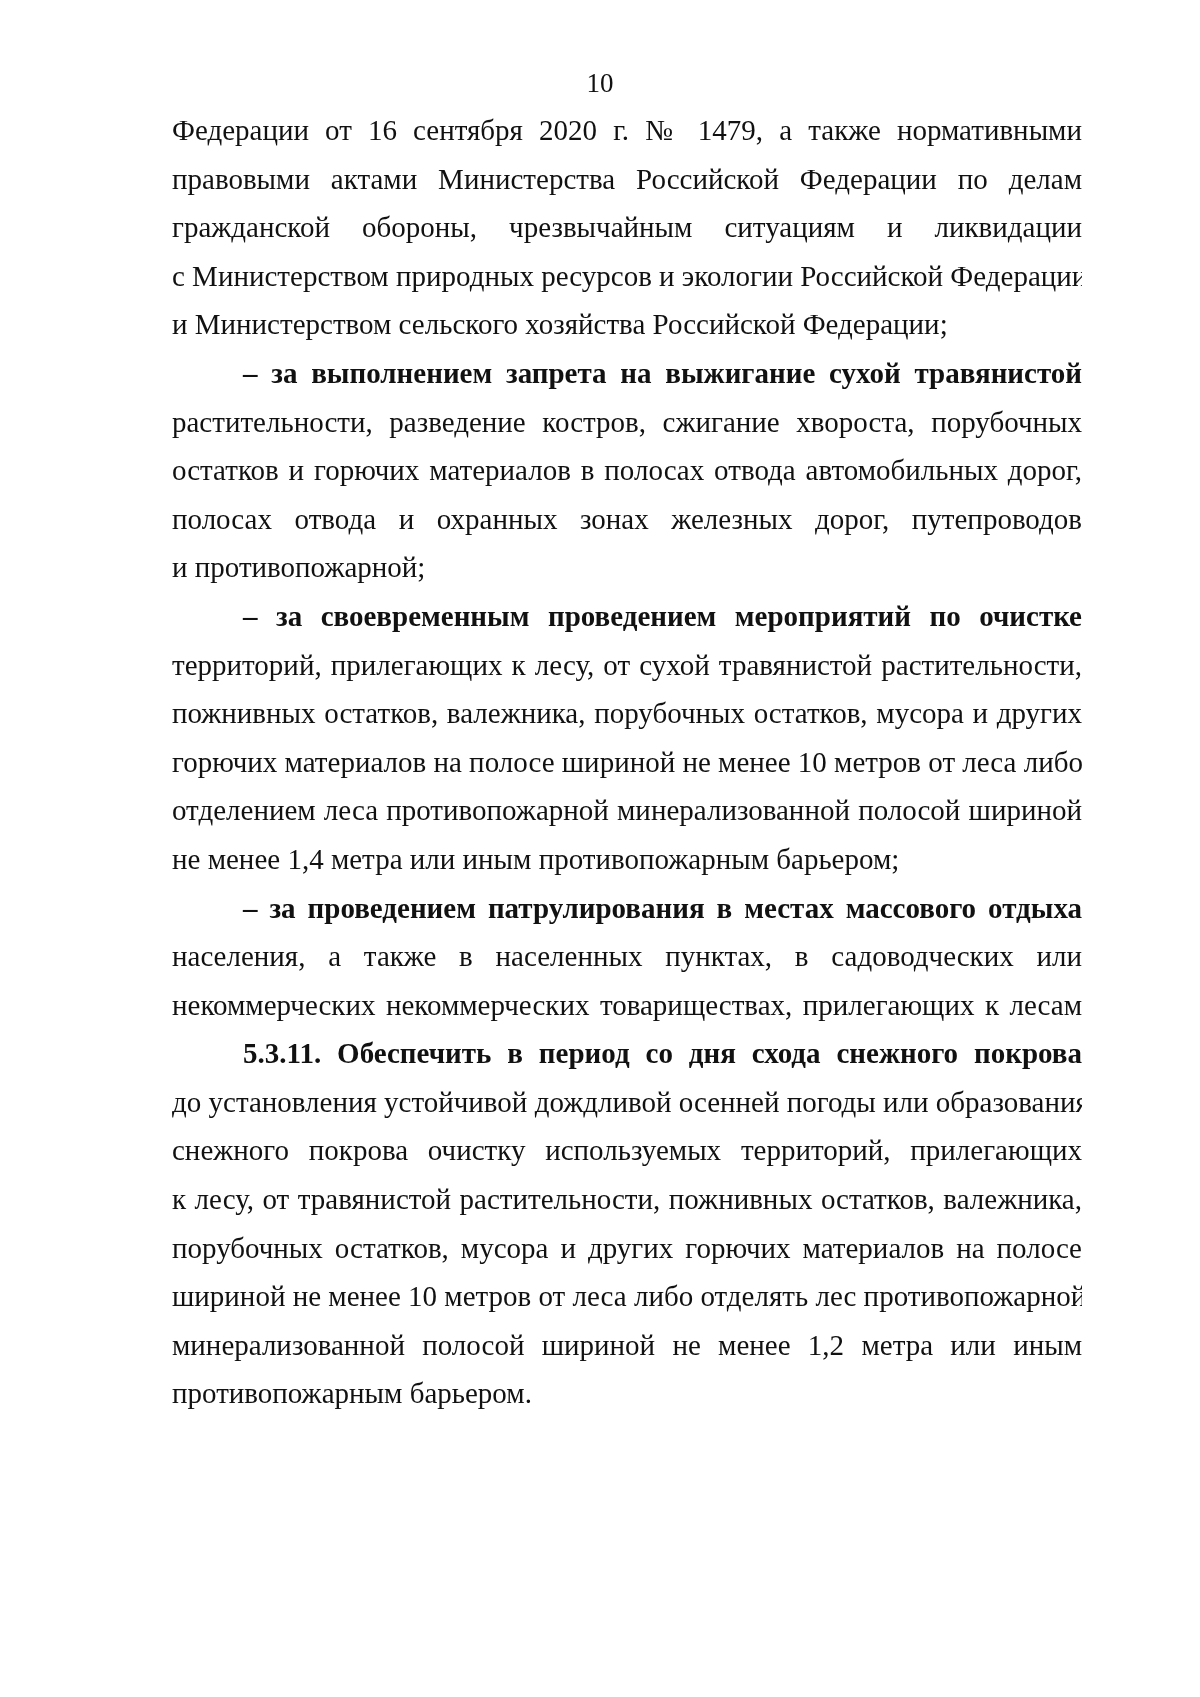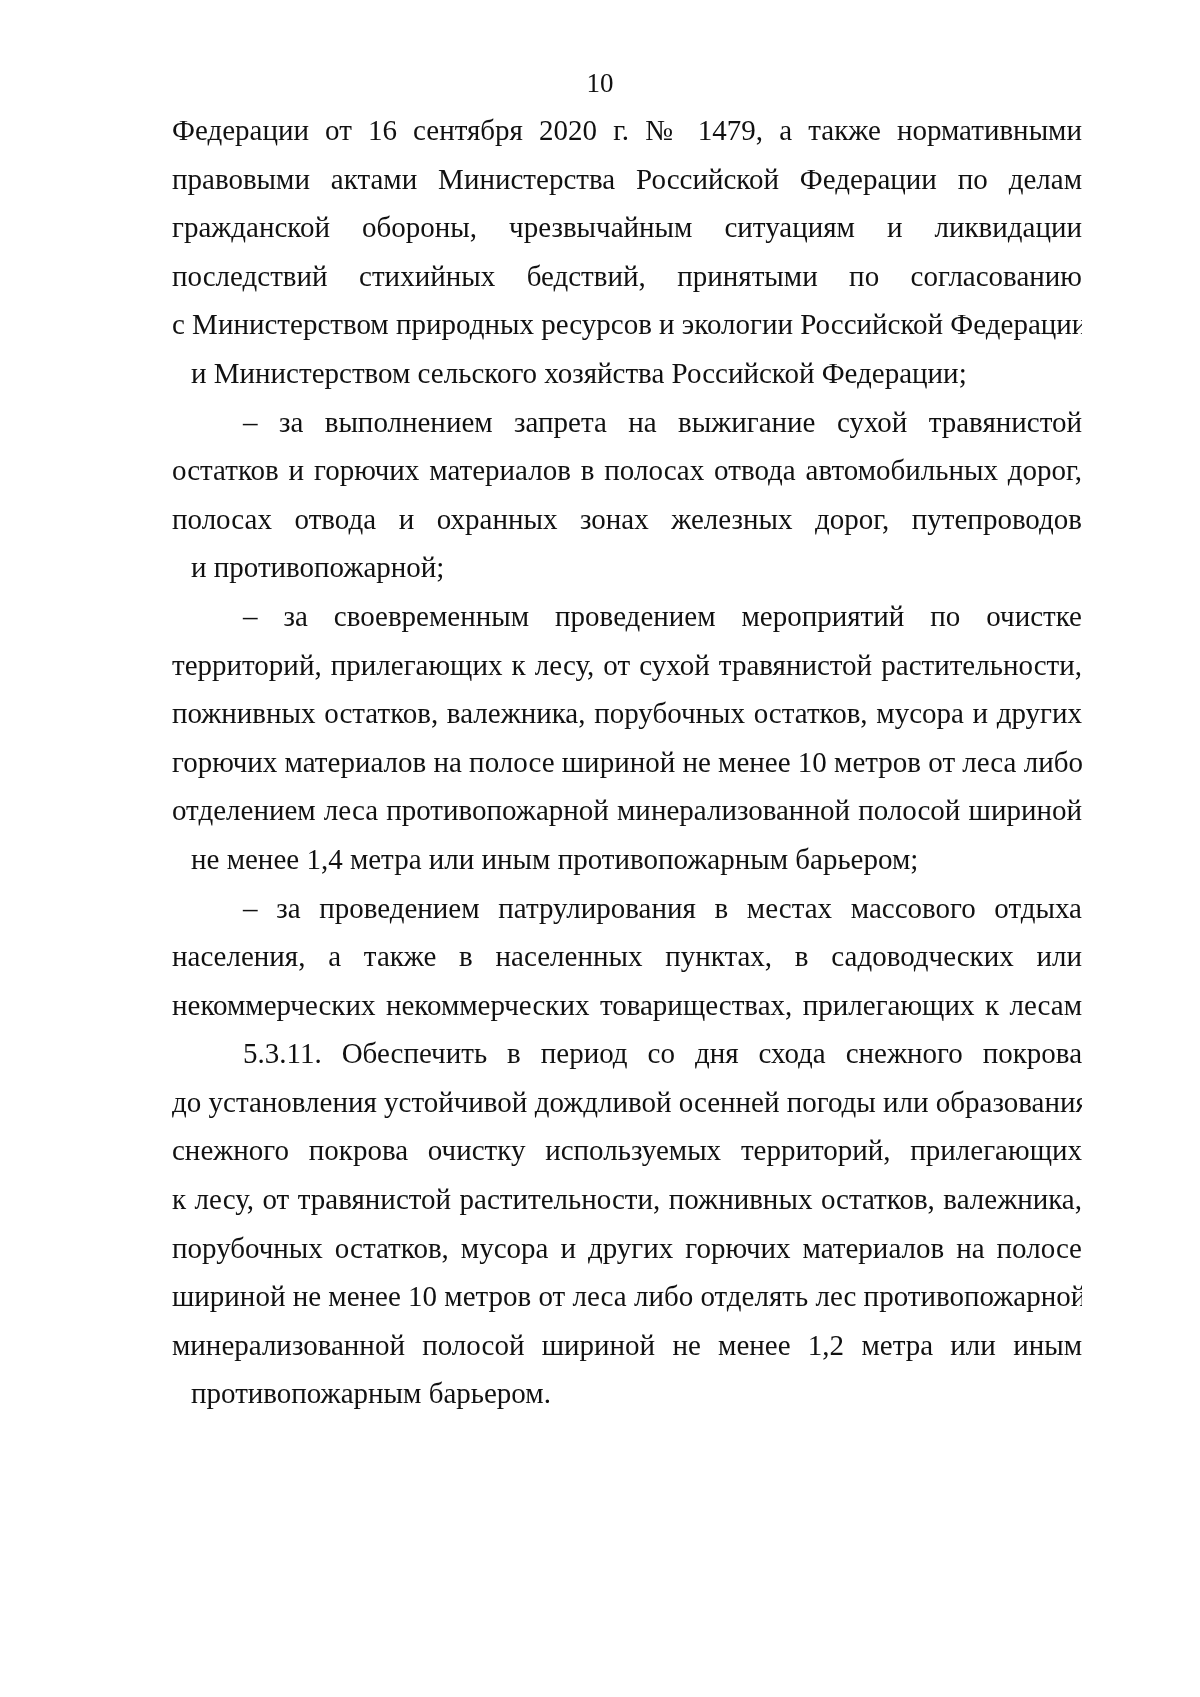--- a/index.html
+++ b/index.html
@@ -14,42 +14,42 @@
     text-align: center; font-size: 27px; line-height: 34px;
   }
   .body {
     position: absolute; left: 172px; top: 106px; width: 910px;
   }
   .line {
     display: block; font-size: 29px; line-height: 48.6px; height: 48.6px;
     white-space: nowrap; text-align: justify; text-align-last: justify;
     overflow: hidden;
   }
-  .line.last { text-align-last: left; margin-left: 19px; }
-  .line.indent { padding-left: 71px; }
+  .line.last { text-align-last: left; }
+  .line.indent { padding-left: 71px; font-weight: bold; }
 </style>
 </head>
 <body>
 
 <div class="page">
   <div class="page-number">10</div>
 
   <div class="body">
 
     <div>
       <span class="line">Федерации  от 16 сентября 2020 г. № 1479, а также нормативными</span>
       <span class="line">правовыми актами Министерства Российской Федерации по делам</span>
       <span class="line">гражданской обороны, чрезвычайным ситуациям и ликвидации</span>
-      <span class="line">последствий стихийных бедствий, принятыми по согласованию</span>
       <span class="line">с Министерством природных ресурсов и экологии Российской Федерации</span>
       <span class="line last">и Министерством сельского хозяйства Российской Федерации;</span>
     </div>
 
     <div>
       <span class="line indent">– за выполнением запрета на выжигание сухой травянистой</span>
+      <span class="line">растительности, разведение костров, сжигание хвороста, порубочных</span>
       <span class="line">остатков и горючих материалов в полосах отвода автомобильных дорог,</span>
       <span class="line">полосах отвода и охранных зонах железных дорог, путепроводов</span>
       <span class="line last">и противопожарной;</span>
     </div>
 
     <div>
       <span class="line indent">– за своевременным проведением мероприятий по очистке</span>
       <span class="line">территорий, прилегающих к лесу, от сухой травянистой растительности,</span>
       <span class="line">пожнивных остатков, валежника, порубочных остатков, мусора и других</span>
       <span class="line">горючих материалов на полосе шириной не менее 10 метров от леса либо</span>

